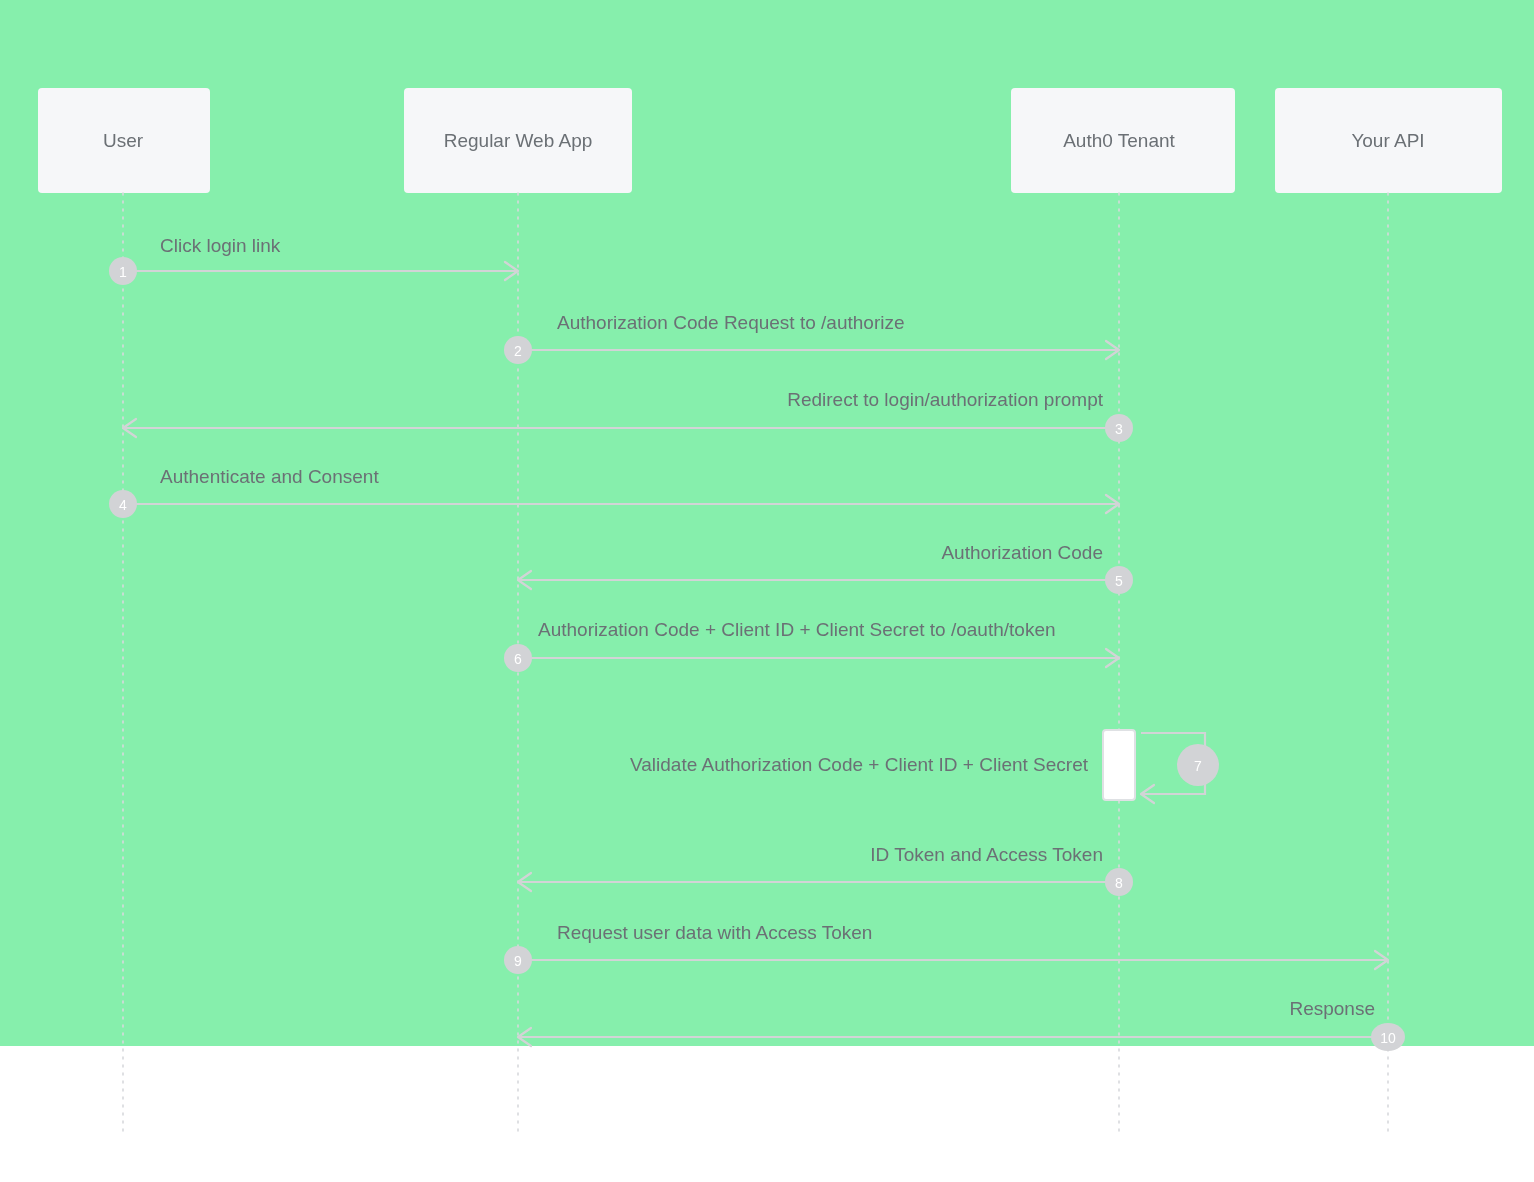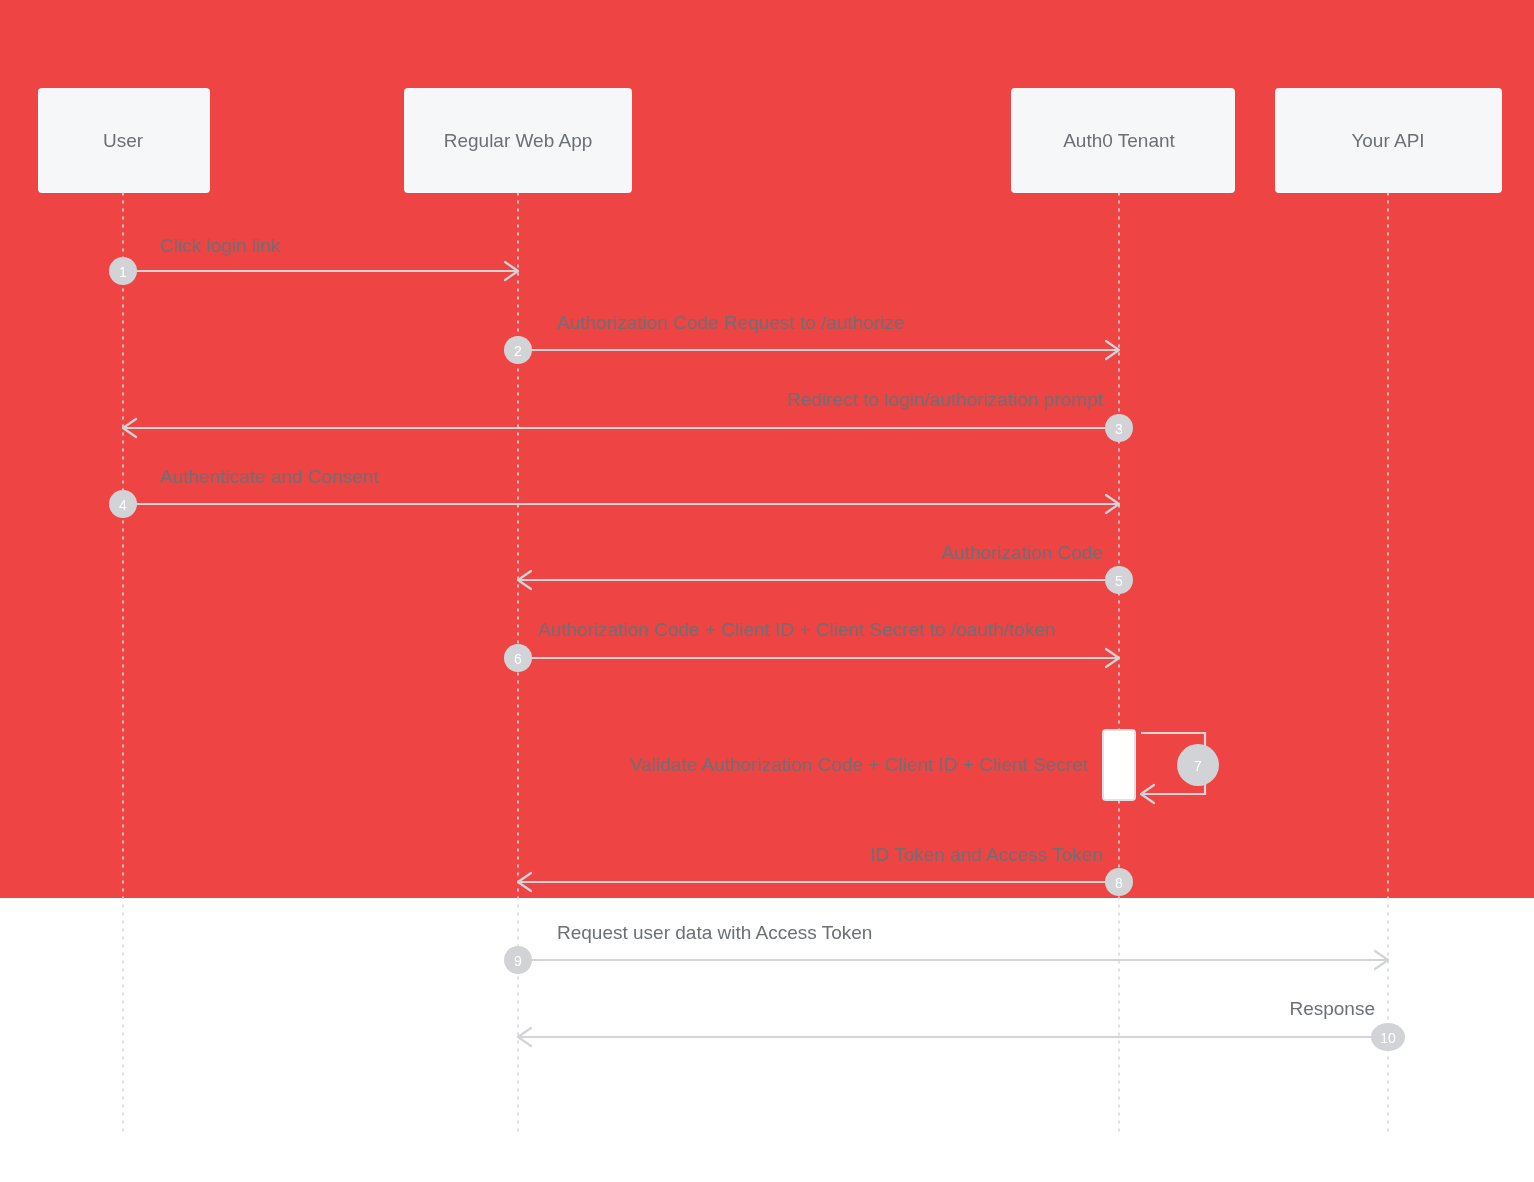--- a/index.html
+++ b/index.html
@@ -10,22 +10,22 @@
   }
   body {
     width: 1534px;
     height: 1182px;
     overflow: hidden;
     font-family: "Liberation Sans", sans-serif;
   }
   #diagram-root {
     position: relative;
     width: 1534px;
-    height: 898px;
-    background: #ef4444;
+    height: 1046px;
+    background: #86efac;
   }
   svg#seq-svg {
     display: block;
     width: 1534px;
     height: 1182px;
   }
   .actor-box-rect {
     fill: #f6f7f9;
     stroke: none;
   }

